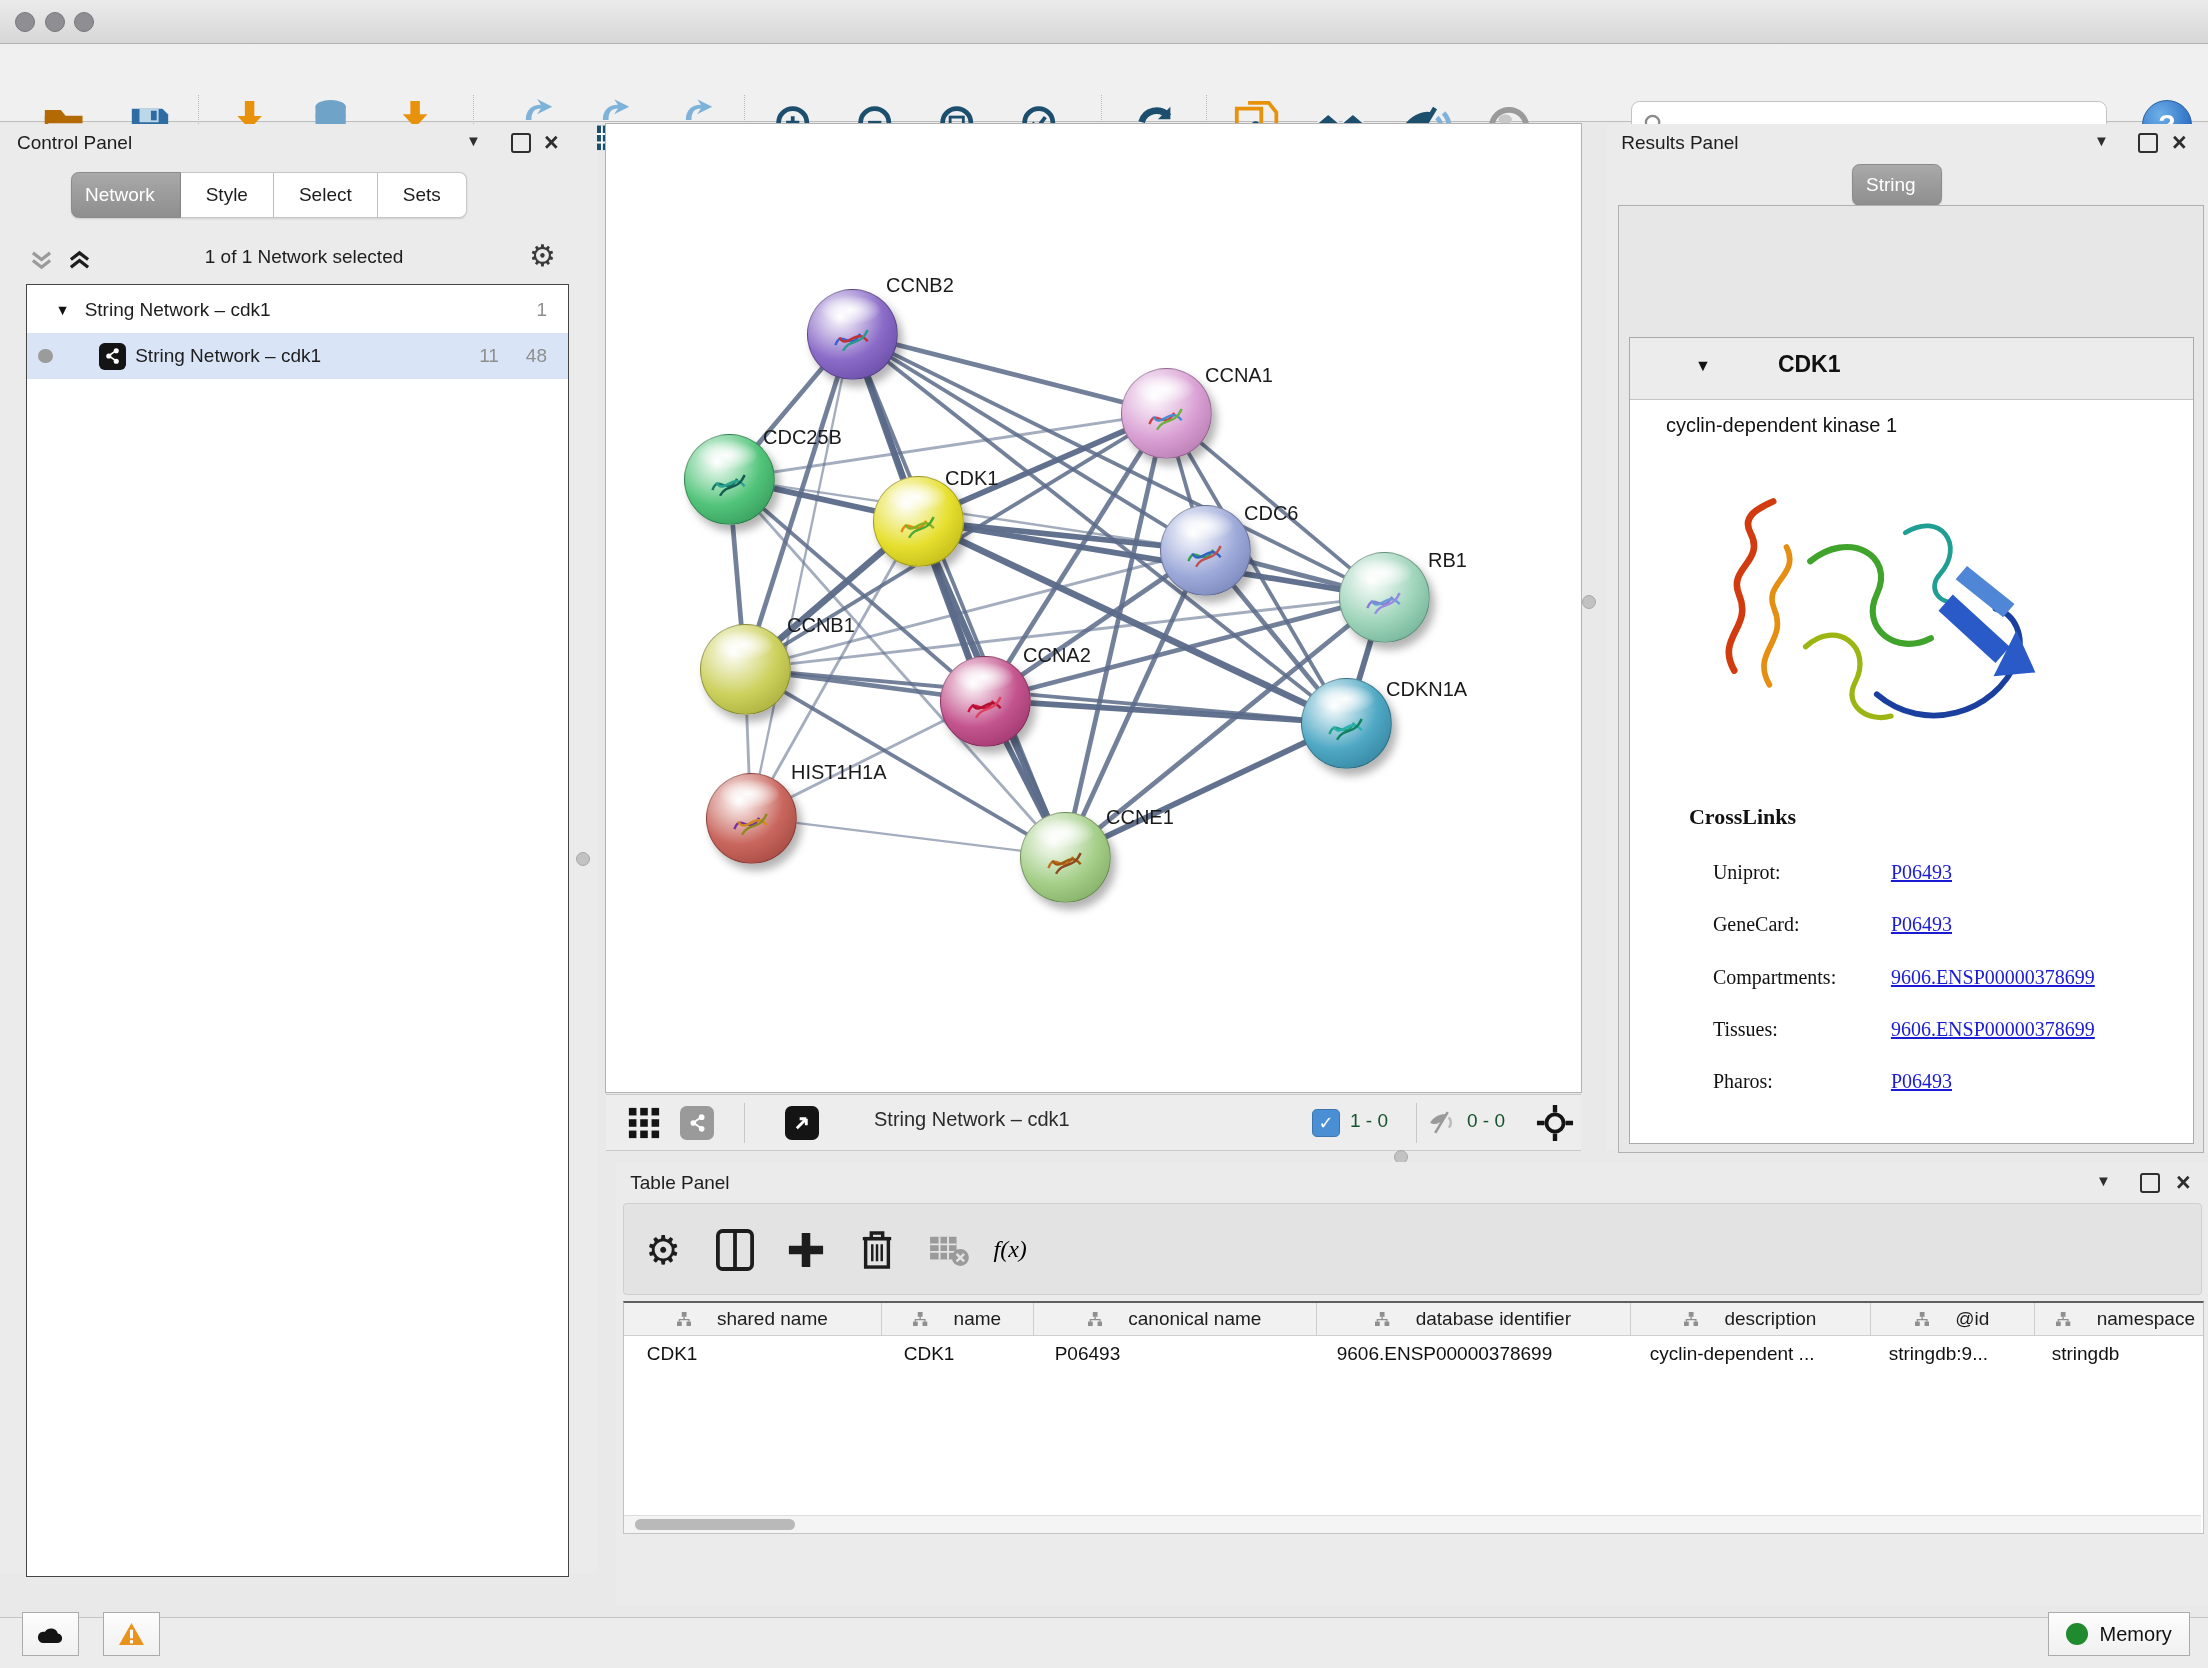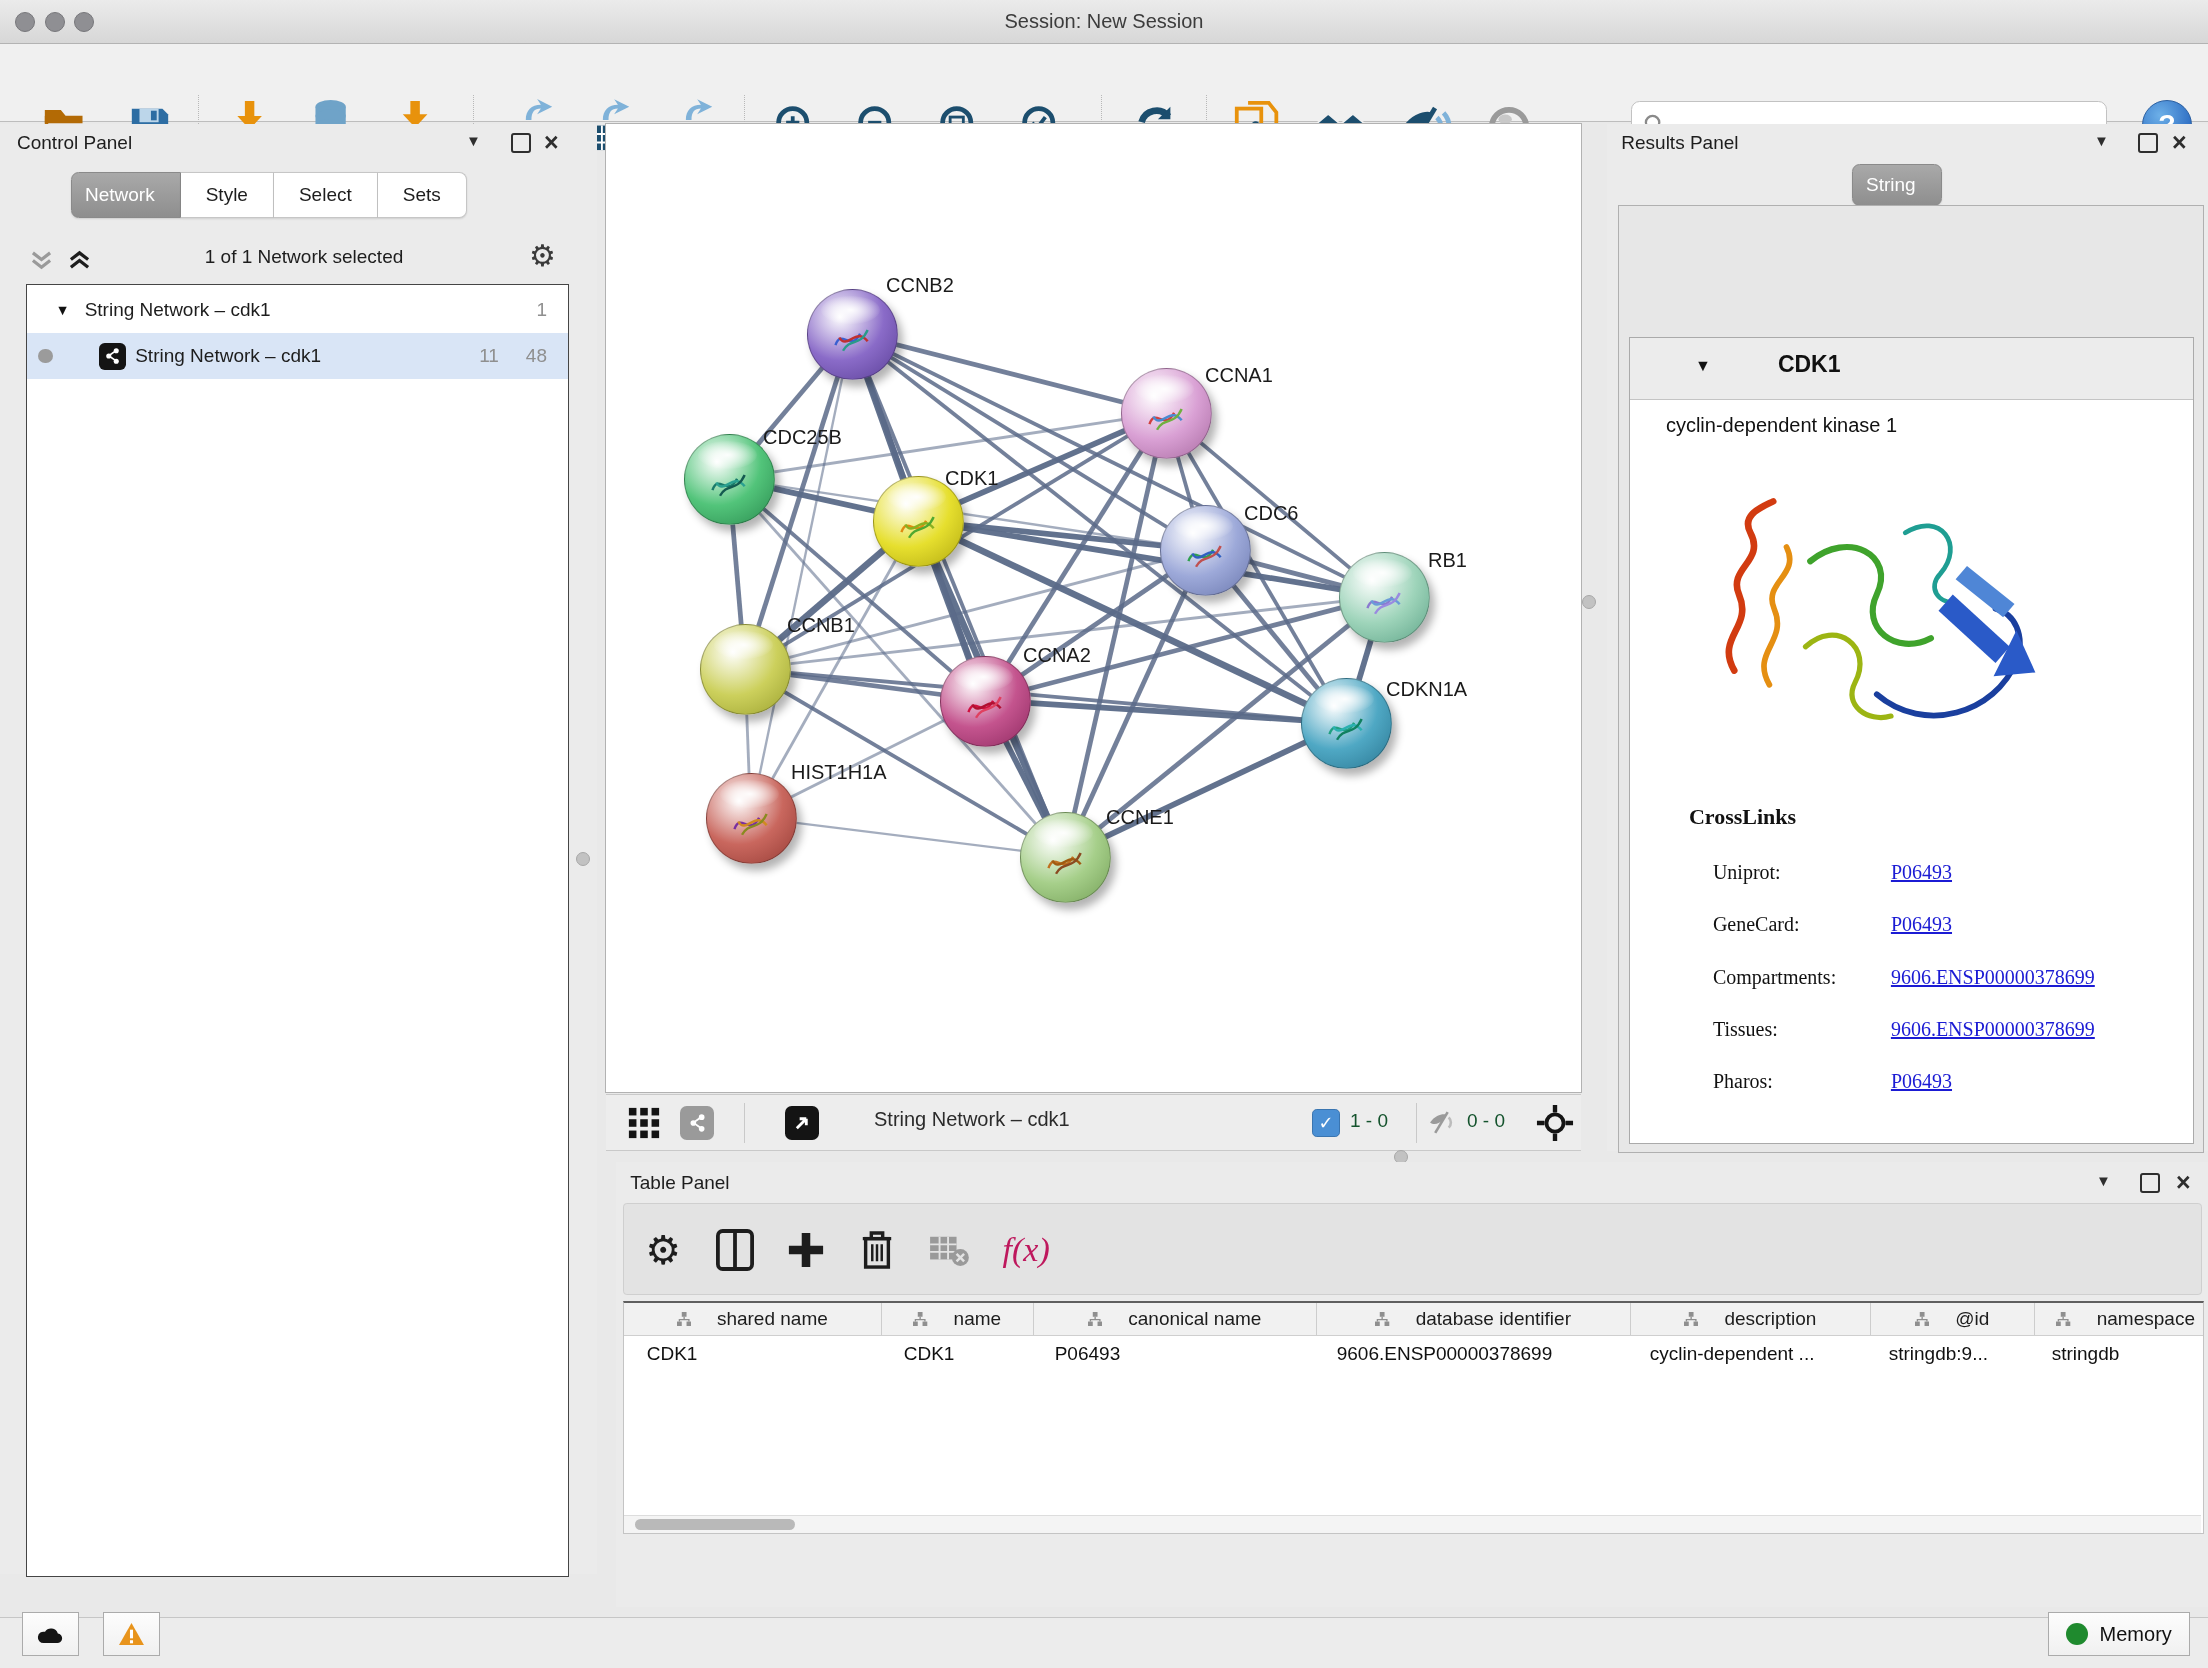--- a/index.html
+++ b/index.html
@@ -91,21 +91,20 @@
   .splitdot{position:absolute;width:12.4px;height:12.4px;border-radius:50%;background:#c2c2c2;border:1px solid #a8a8a8;}
   svg{display:block;}
 </style>
 </head>
 <body>
 
 <div id="titlebar">
   <div class="tl" style="left:15px"></div>
   <div class="tl" style="left:45px"></div>
   <div class="tl" style="left:74px"></div>
-  <div id="win-title">Session: New Session</div>
 </div>
 
 <div id="toolbar">
   <div class="tbi" style="left:38px">
     <svg width="49" height="42" viewBox="0 0 52 44">
         <path fill="#b36a05" d="M3 4h17l5 6h18v8H3z"></path>
         <path fill="#f0a23a" d="M3 40l9-21h38l-9 21z"></path>
         <path fill="#b36a05" d="M3 10v30l9-21h-5z"></path>
       </svg>
   </div>
@@ -602,21 +601,21 @@
     <div class="tpi" style="left:301px">
       <svg width="42" height="34" viewBox="0 0 44 36">
           <rect x="2" y="4" width="28" height="24" fill="#9a9a9a"></rect>
           <g stroke="#e3e3e3" stroke-width="2">
             <path d="M2 12h28M2 20h28M12 4v24M21 4v24"></path>
           </g>
           <circle cx="34" cy="26" r="9" fill="#9a9a9a"></circle>
           <path d="M30 22l8 8M38 22l-8 8" stroke="#e3e3e3" stroke-width="2.6"></path>
         </svg>
     </div>
-    <div class="tpi serif" style="left:378px;font-size:34px;font-style:italic;color:#be185d">f(x)</div>
+    <div class="tpi serif" style="left:362px;font-size:24px;font-style:italic;color:#000000">f(x)</div>
   </div>
   <div id="tp-table">
     <div id="tp-header">
         <div class="hcell" style="width: 257px;">
           <svg width="14.3" height="14.3" viewBox="0 0 15 15">
             <g fill="#8f8f8f">
               <rect x="5" y="0" width="5" height="5"></rect>
               <rect x="0" y="10" width="5" height="5"></rect>
               <rect x="10" y="10" width="5" height="5"></rect>
             </g>

